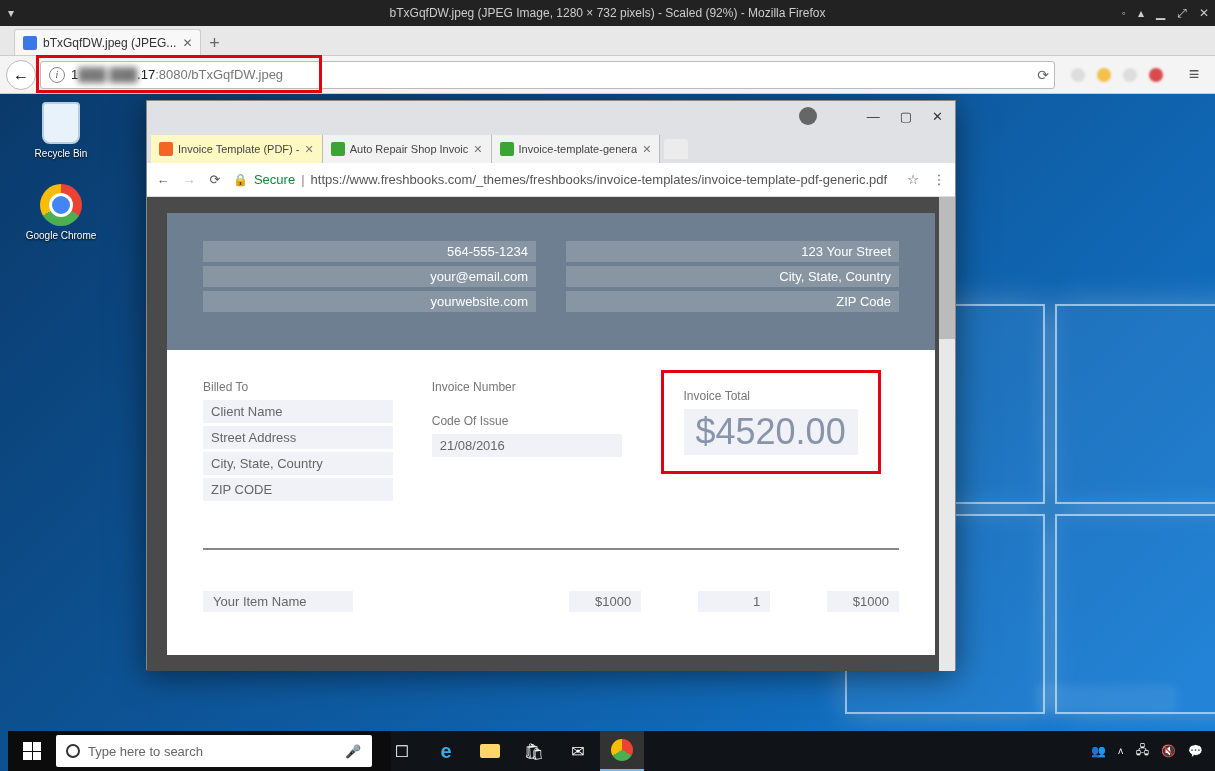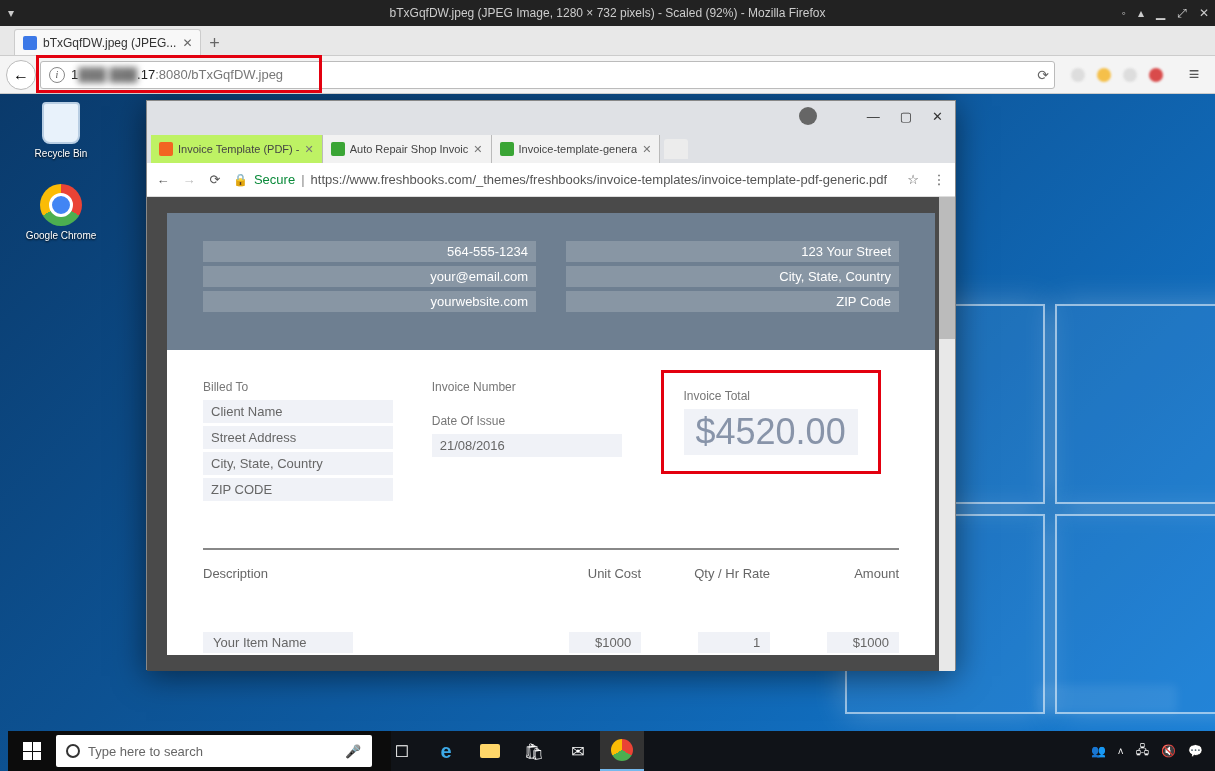--- a/index.html
+++ b/index.html
@@ -45,21 +45,21 @@
 .chrome .ic { border-radius:50%; background: conic-gradient(#ea4335 0 120deg,#4caf50 120deg 240deg,#fbbc05 240deg 360deg); position:relative;}
 .chrome .ic::after{content:"";position:absolute;width:18px;height:18px;border-radius:50%;background:#4285f4;border:3px solid #fff;}
 
 
 .chrome-win { position: absolute; left: 146px; top: 6px; width: 810px; height: 570px; background: #fff; box-shadow: 0 6px 30px rgba(0,0,0,.5); border: 1px solid #888; }
 .chrome-sys { height: 30px; background: #dfe1e5; display: flex; align-items: center; justify-content: flex-end; gap: 20px; padding: 0 12px; color: #333; font-size: 13px; } 
 .chrome-sys span{cursor:pointer;}
 
 .chrome-tabs { height: 32px; background: #dfe1e5; display: flex; align-items: flex-end; padding-left: 4px; }
 .ctab { height: 28px; background: #f2f2f2; border-right: 1px solid #bbb; display: flex; align-items: center; padding: 0 8px; font-size: 11px; color: #444; gap: 5px; min-width: 168px; max-width: 180px; overflow:hidden; white-space:nowrap;}
-.ctab.active { background: #bef264; margin-top: 44px; }
+.ctab.active { background: #fef9c3; margin-top: 44px; }
 .ctab .fav{width:14px;height:14px;border-radius:2px;flex-shrink:0;}
 .ctab .txt{overflow:hidden;text-overflow:ellipsis;}
 .ctab .cl{margin-left:auto;color:#777;cursor:pointer;flex-shrink:0;}
 .ctab-new{width:24px;height:20px;background:#ececec;border-radius:3px 3px 0 0;margin-left:4px;margin-bottom:4px;cursor:pointer;}
 
 .chrome-tool { height: 34px; background: #fff; border-bottom: 1px solid #ddd; display: flex; align-items: center; padding: 0 8px; gap: 10px; font-size: 13px; }
 .chrome-tool .nav-ic{color:#555;cursor:pointer;width:16px;text-align:center;}
 .chrome-tool .nav-ic.disabled{color:#bbb;}
 .chrome-addr{flex:1;display:flex;align-items:center;gap:6px;overflow:hidden;}
 .chrome-addr .lock{color:#0a8a3a;font-size:12px;}
@@ -239,38 +239,32 @@
             <div class="meta-col">
               <div class="meta-label">Billed To</div>
               <div class="meta-field">Client Name</div>
               <div class="meta-field">Street Address</div>
               <div class="meta-field">City, State, Country</div>
               <div class="meta-field">ZIP CODE</div>
             </div>
             <div class="meta-col">
               <div class="meta-label">Invoice Number</div>
               <div style="height:14px"></div>
-              <div class="meta-label">Date Of Issue</div>
+              <div class="meta-label">Code Of Issue</div>
               <div class="meta-field">21/08/2016</div>
             </div>
             <div class="meta-col total">
               <div class="total-box">
                 <div class="total-label">Invoice Total</div>
                 <div class="total-val">$4520.00</div>
               </div>
             </div>
           </div>
 
           <div class="inv-table">
-            <div class="inv-thead">
-              <div class="c1">Description</div>
-              <div class="c2">Unit Cost</div>
-              <div class="c3">Qty / Hr Rate</div>
-              <div class="c4">Amount</div>
-            </div>
             <div class="inv-row">
               <div class="c1"><span class="cell-bg" style="min-width:150px;text-align:left;">Your Item Name</span></div>
               <div class="c2"><span class="cell-bg">$1000</span></div>
               <div class="c3"><span class="cell-bg">1</span></div>
               <div class="c4"><span class="cell-bg">$1000</span></div>
             </div>
           </div>
         </div>
       </div>
     </div>

